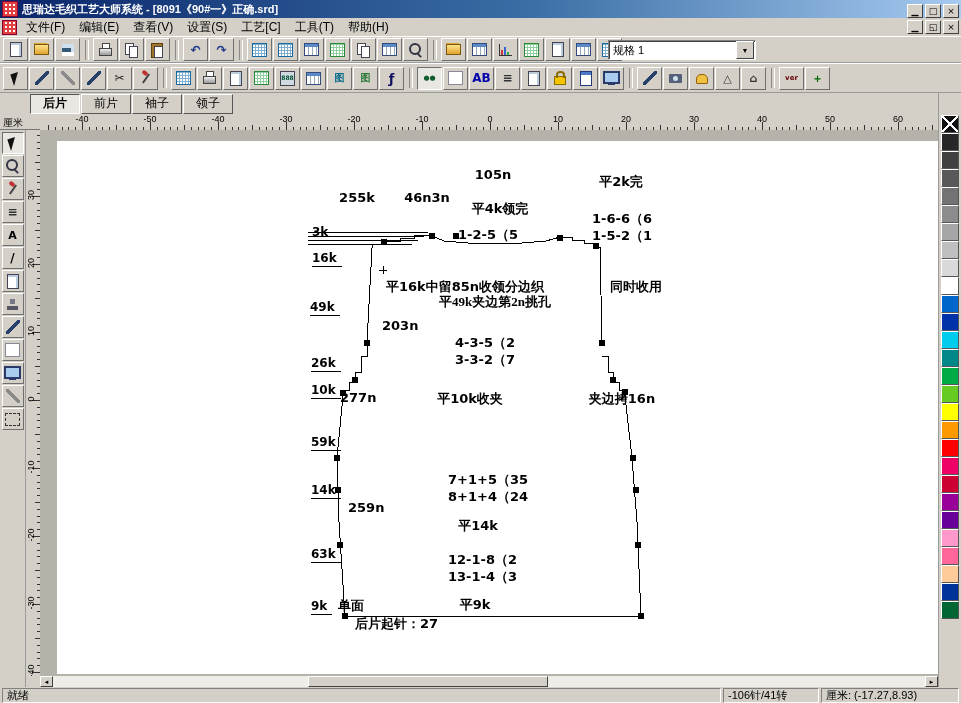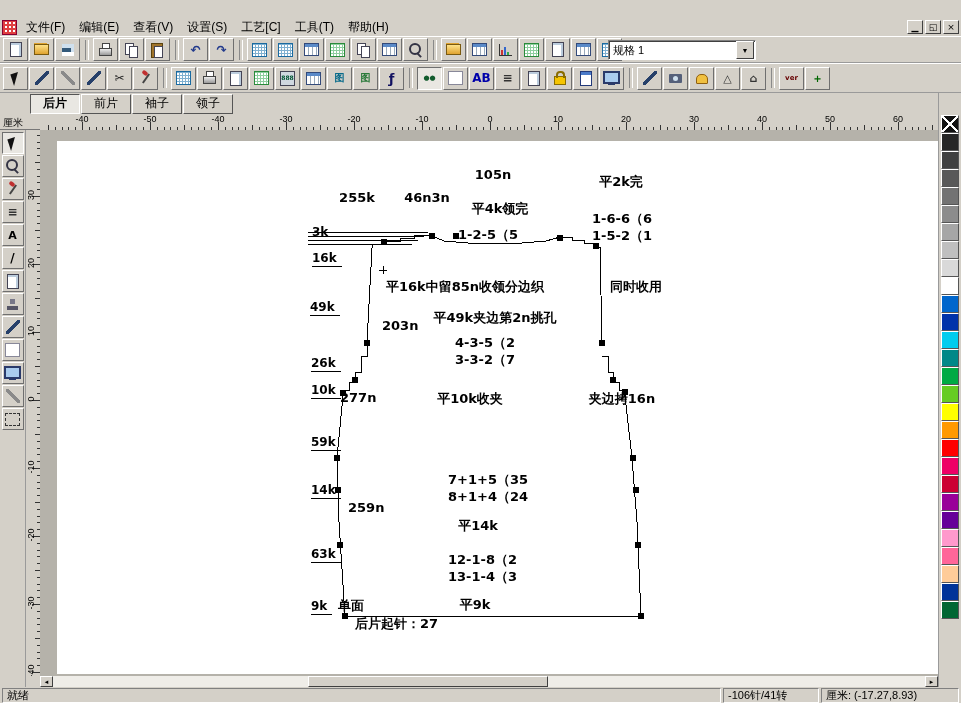--- a/index.html
+++ b/index.html
@@ -154,20 +154,25 @@
     padding:0 4px;display:flex;align-items:center;white-space:nowrap;overflow:hidden}
   .grow{flex:1}
   .w88{width:86px;flex:none}
   .w130{width:128px;flex:none}
 </style>
 </head>
 <body>
 
 <div id="win">
 
+  <div class="titlebar">
+    <span class="knit app-icon"></span>
+    <span class="title-text">思瑞达毛织工艺大师系统 - [8091《90#一》正确.srd]</span>
+    <span class="win-controls"><button class="winbtn">▁</button><button class="winbtn">□</button><button class="winbtn">×</button></span>
+  </div>
 
   <div class="menubar">
     <span class="knit mdi-icon"></span>
     <span class="menu-items">
         <span class="menu-item">文件(F)</span>
         <span class="menu-item">编辑(E)</span>
         <span class="menu-item">查看(V)</span>
         <span class="menu-item">设置(S)</span>
         <span class="menu-item">工艺[C]</span>
         <span class="menu-item">工具(T)</span>
@@ -681,21 +686,21 @@
         <div class="clabel c" style="left: 581px; top: 44px;">平2k完</div>
         <div class="clabel" style="left: 418px; top: 97px;">1-2-5（5</div>
         <div class="clabel" style="left: 552px; top: 81px;">1-6-6（6</div>
         <div class="clabel" style="left: 552px; top: 98px;">1-5-2（1</div>
         <div class="clabel u" style="left: 272px; top: 94px;">3k</div>
         <div class="clabel u" style="left: 272px; top: 120px;">16k</div>
         <div class="clabel c" style="left: 425px; top: 149px;">平16k中留85n收领分边织</div>
         <div class="clabel" style="left: 570px; top: 149px;">同时收用</div>
         <div class="clabel u" style="left: 270px; top: 169px;">49k</div>
         <div class="clabel" style="left: 342px; top: 188px;">203n</div>
-        <div class="clabel c" style="left: 455px; top: 180px;">平49k夹边第2n挑孔</div>
+        <div class="clabel c" style="left: 455px; top: 164px; font-family: Liberation Serif, serif;">平49k夹边第2n挑孔</div>
         <div class="clabel" style="left: 415px; top: 205px;">4-3-5（2</div>
         <div class="clabel" style="left: 415px; top: 222px;">3-3-2（7</div>
         <div class="clabel u" style="left: 271px; top: 225px;">26k</div>
         <div class="clabel u" style="left: 271px; top: 252px;">10k</div>
         <div class="clabel" style="left: 300px; top: 260px;">277n</div>
         <div class="clabel c" style="left: 430px; top: 261px;">平10k收夹</div>
         <div class="clabel c" style="left: 582px; top: 261px;">夹边拷16n</div>
         <div class="clabel u" style="left: 271px; top: 304px;">59k</div>
         <div class="clabel" style="left: 408px; top: 342px;">7+1+5（35</div>
         <div class="clabel" style="left: 408px; top: 359px;">8+1+4（24</div>

